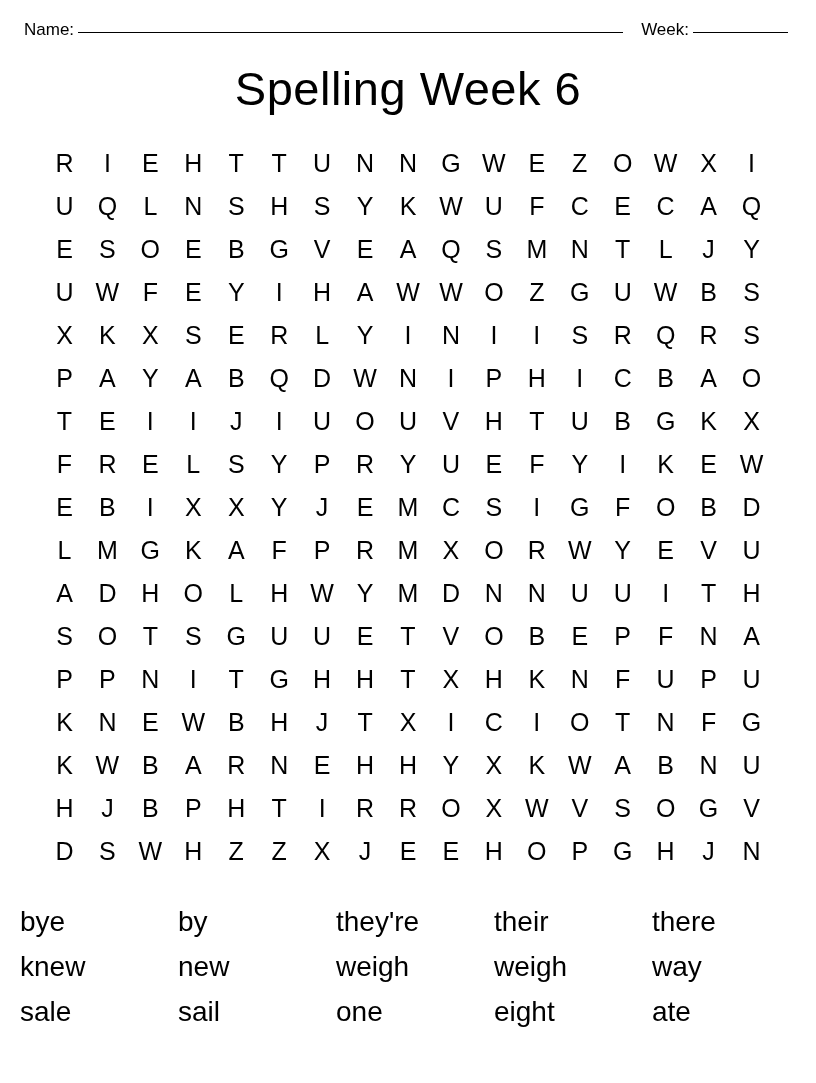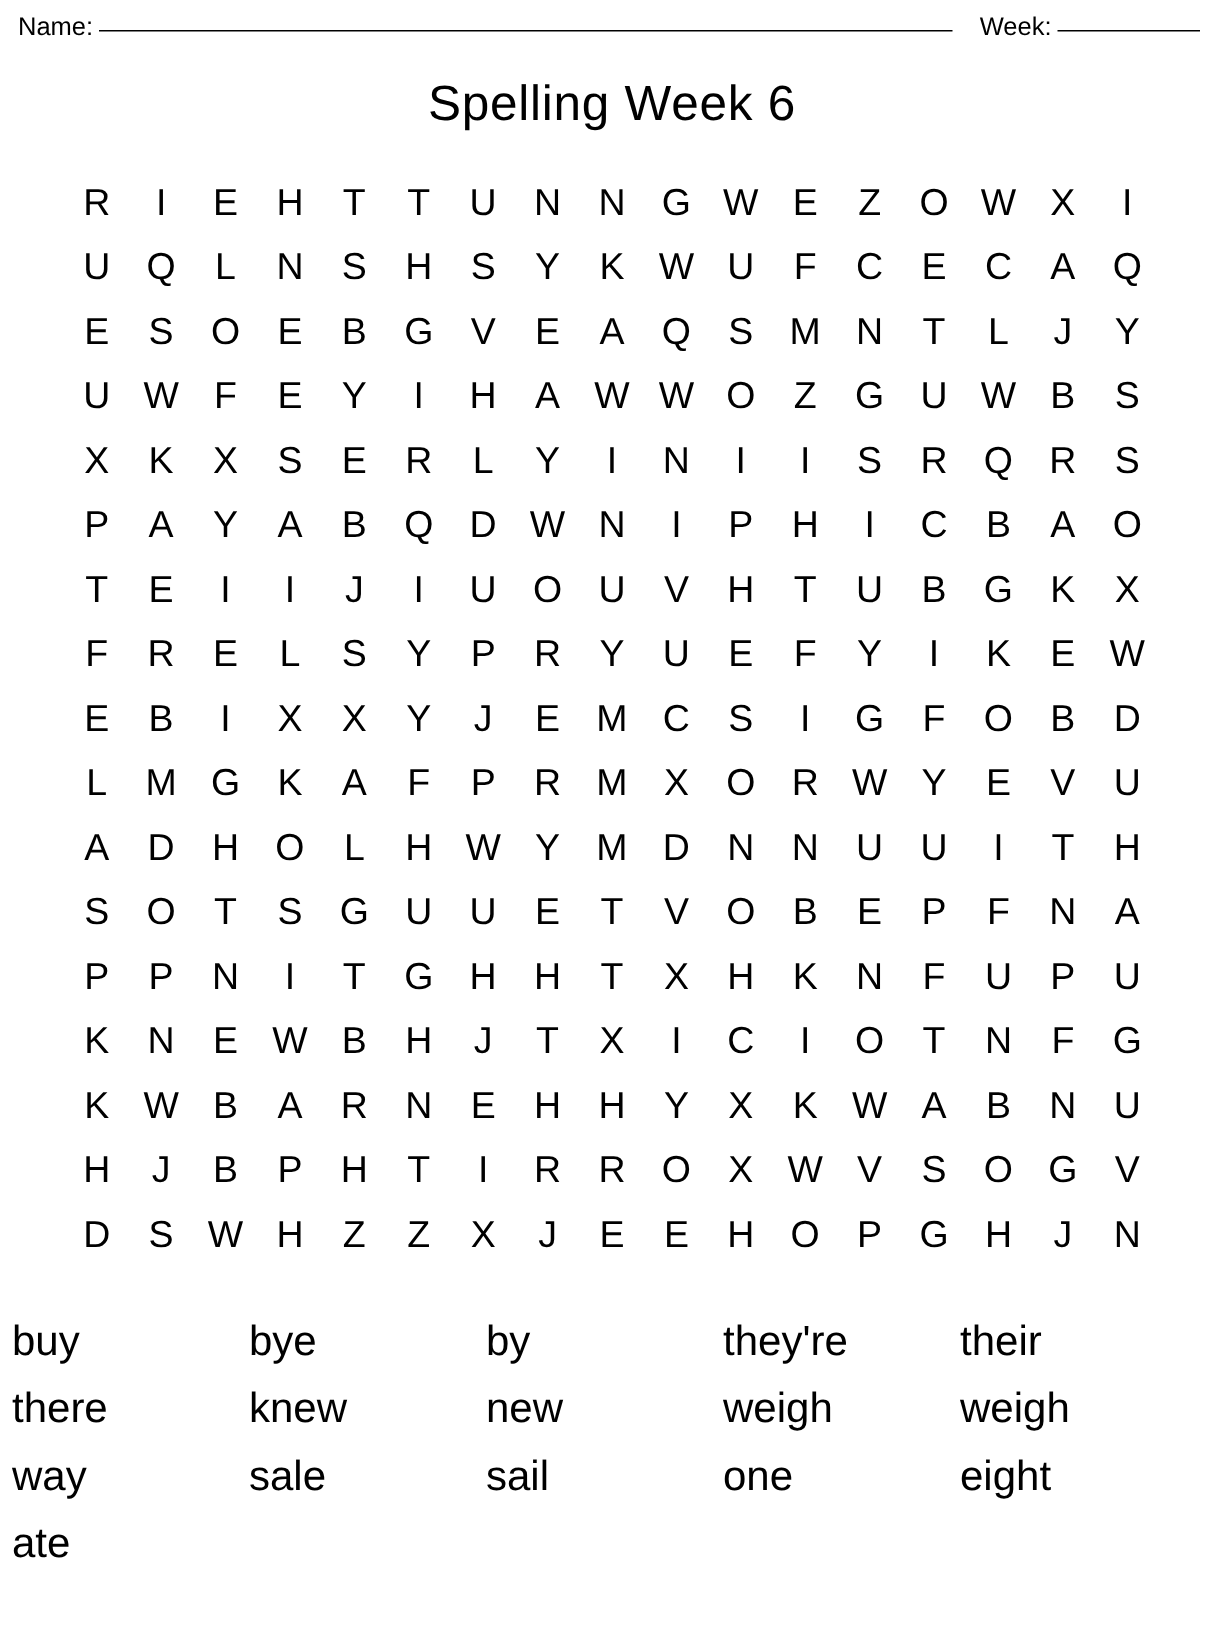--- a/index.html
+++ b/index.html
@@ -13,21 +13,21 @@
     font-family: "Liberation Sans", sans-serif;
     color: #000000;
     position: relative;
     overflow: hidden;
   }
   .page {
     width: 816px;
     height: 1083px;
     position: relative;
     box-sizing: border-box;
-    padding: 0;
+    padding: 12px;
   }
 
   
   .header-row {
     display: flex;
     align-items: baseline;
     padding: 8px 12px 0 12px;
     font-size: 17px;
     white-space: nowrap;
   }
@@ -42,21 +42,21 @@
     position: relative;
     top: -2px;
   }
   .name-rule { flex: 1 1 auto; min-width: 40px; }
   .date-rule { width: 95px; flex: 0 0 95px; }
   .date-label { margin-left: 14px; }
 
   
   .title {
     text-align: center;
-    font-size: 33px;
+    font-size: 47px;
     font-weight: 400;
     letter-spacing: 0.5px;
     margin: 22px 0 0 0;
     line-height: 1.15;
     font-family: "Liberation Sans", sans-serif;
   }
 
   
   .grid {
     margin: 26px auto 0 auto;
@@ -391,21 +391,20 @@
       <div class="cell">H</div>
       <div class="cell">O</div>
       <div class="cell">P</div>
       <div class="cell">G</div>
       <div class="cell">H</div>
       <div class="cell">J</div>
       <div class="cell">N</div>
     </div>
 
   <div class="wordlist" id="wordlist">
-      <div class="word">buy</div>
       <div class="word">bye</div>
       <div class="word">by</div>
       <div class="word">they're</div>
       <div class="word">their</div>
       <div class="word">there</div>
       <div class="word">knew</div>
       <div class="word">new</div>
       <div class="word">weigh</div>
       <div class="word">weigh</div>
       <div class="word">way</div>

